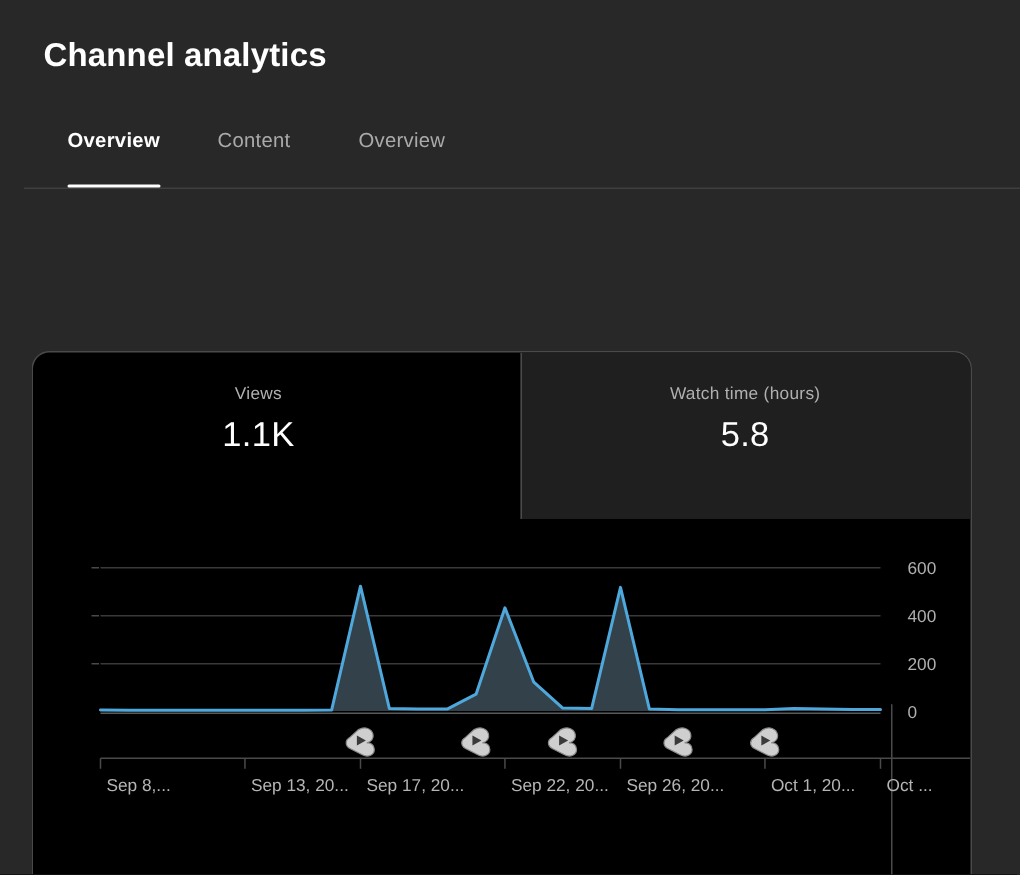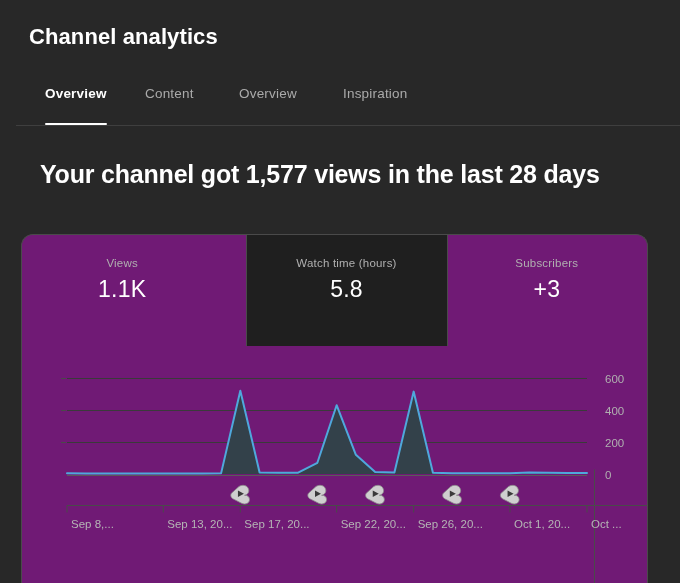--- a/index.html
+++ b/index.html
@@ -97,21 +97,21 @@
   
   .card {
     position: absolute;
     left: 21px;
     top: 234px;
     width: 627px;
     height: 349px;
     border: 1px solid #4a4a4a;
     border-bottom: none;
     border-radius: 12px 12px 0 0;
-    background: #701a75;
+    background: #000000;
     overflow: hidden;
   }
 
   
   .metrics {
     position: absolute;
     left: 0;
     top: 0;
     width: 625px;
     height: 111px;
@@ -214,48 +214,39 @@
     <div class="tab tab-0 active">
       <span>Overview</span>
       <div class="tab-underline"></div>
     </div>
     <div class="tab tab-1">
       <span>Content</span>
     </div>
     <div class="tab tab-2">
       <span>Overview</span>
     </div>
-    <div class="tab tab-3">
-      <span>Inspiration</span>
-    </div>
   </div>
 
-  <div class="headline">Your channel got 1,577 views in the last 28 days</div>
 
   <div class="card">
 
     <div class="metrics">
 
       <div class="metric">
 
         <div class="metric-label">Views</div>
         <div class="metric-value">1.1K</div>
       </div>
 
       <div class="metric selected">
         <div class="m-divider"></div>
         <div class="metric-label">Watch time (hours)</div>
         <div class="metric-value">5.8</div>
       </div>
 
-      <div class="metric">
-        <div class="m-divider"></div>
-        <div class="metric-label">Subscribers</div>
-        <div class="metric-value">+3</div>
-      </div>
 
     </div>
 
     <div class="chart">
       <svg class="chart-svg" id="chart-svg" viewBox="0 0 625 238">
         <g id="grid-group">
             <line x1="45" y1="96.5" x2="565" y2="96.5" class="gridline"></line>
             <line x1="39" y1="96.5" x2="44" y2="96.5" class="tickmark"></line>
             <line x1="45" y1="64.5" x2="565" y2="64.5" class="gridline"></line>
             <line x1="39" y1="64.5" x2="44" y2="64.5" class="tickmark"></line>

